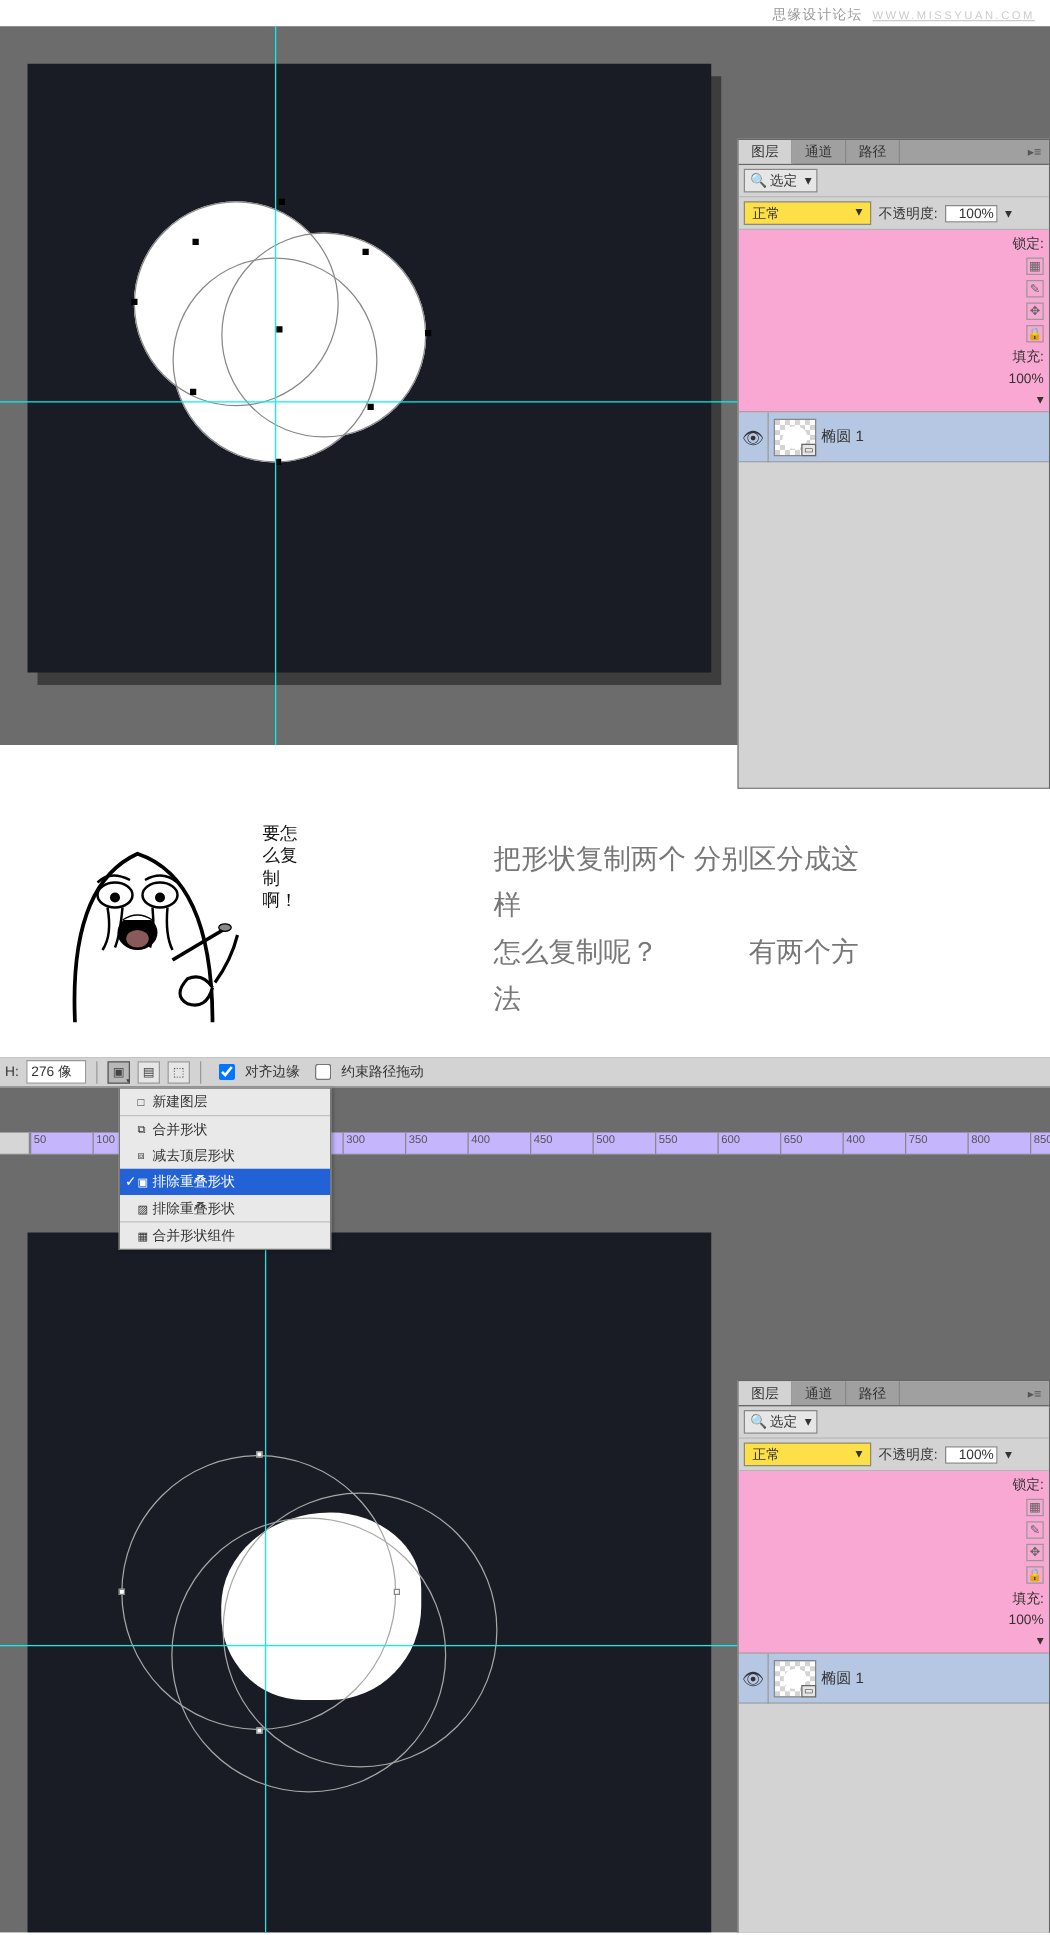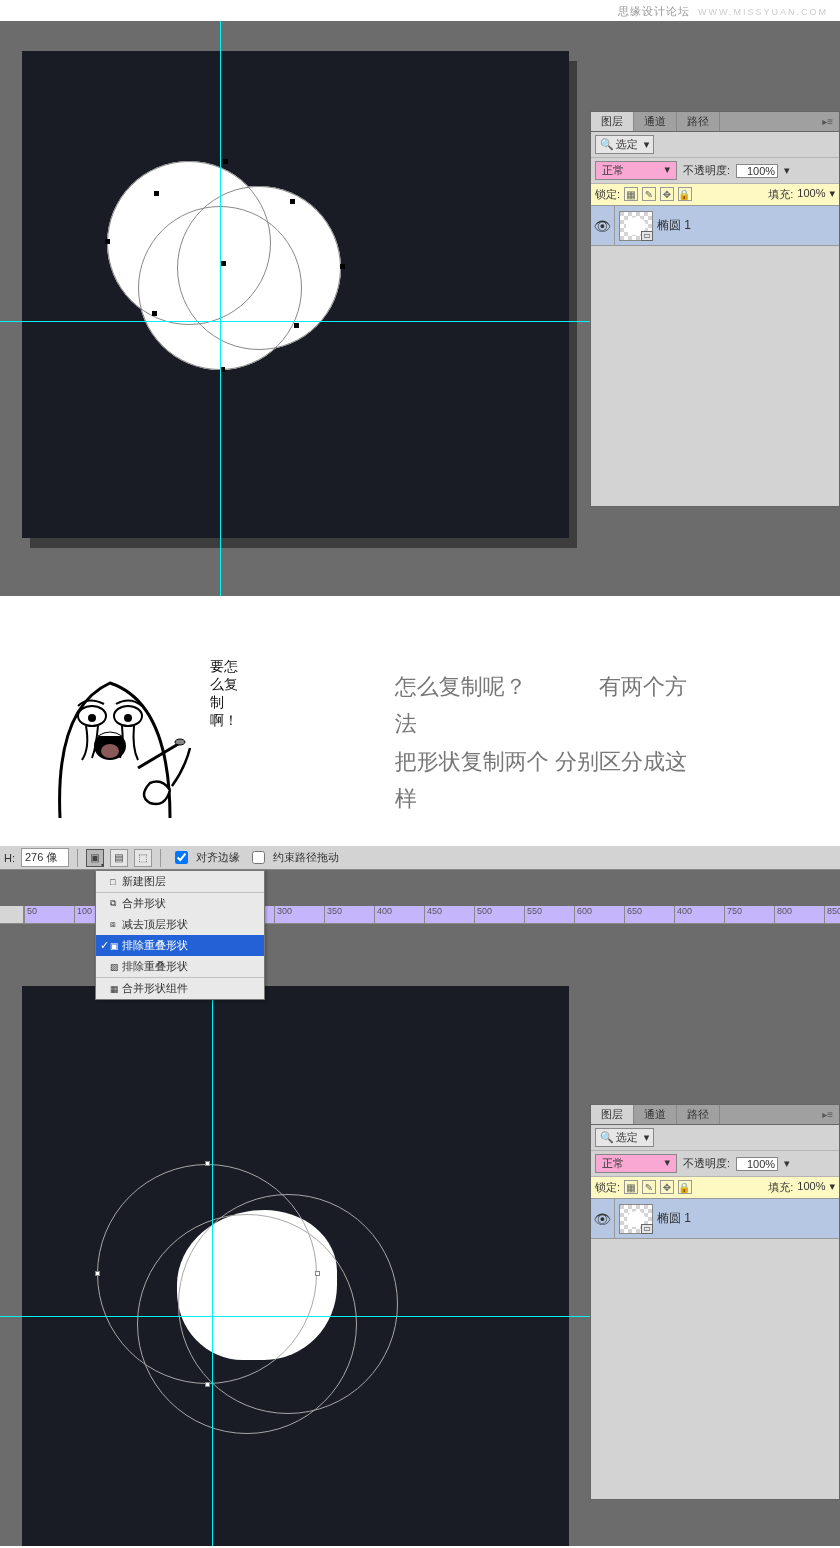--- a/index.html
+++ b/index.html
@@ -1,18 +1,18 @@
 <!DOCTYPE html>
 <html><head>
 <meta charset="utf-8">
 <style>
   * { box-sizing: border-box; margin: 0; padding: 0; }
   body { width: 840px; font-family: "Microsoft YaHei", sans-serif; font-size: 12px; background: #fff; color: #333; }
   .watermark { text-align: right; font-size: 11px; color: #999; padding: 4px 12px 2px; letter-spacing: 1px; }
-  .watermark .sub { color: #ccc; font-size: 9px; margin-left: 4px; letter-spacing: 2px; }
+  .watermark .sub { color: #ccc; font-size: 9px; margin-left: 4px; letter-spacing: 2px; text-decoration: underline; }
 
   
   .panel1 { position: relative; width: 840px; height: 575px; background: #6c6c6c; margin-bottom: 40px; border-top: 0px solid #000;}
   .doc-shadow { position: absolute; left: 30px; top: 40px; width: 547px; height: 487px; background: #3d3d3d; }
   .doc { position: absolute; left: 22px; top: 30px; width: 547px; height: 487px; background: #191c25; }
   .guide-v { position: absolute; top: 0; bottom: 0; width: 1px; background: #00f2f2; }
   .guide-h { position: absolute; left: 0; right: 0; height: 1px; background: #00f2f2; }
   .gv1 { left: 220px; top:0; height:575px; }
   .gh1 { top: 300px; left:0; width:100%; }
   .doc .clov {
@@ -30,23 +30,23 @@
   
   .layers { position: absolute; right: 0; top: 90px; width: 250px; border: 1px solid #666; background: #d3d3d3; }
   .tabs { background: #a0a0a0; border-bottom: 1px solid #666; height: 20px; display: flex; align-items: center; position: relative; }
   .tab { padding: 2px 10px; font-size: 11px; color: #333; border-right: 1px solid #888; }
   .tab.active { background: #d3d3d3; }
   .tabs .menu-chev { position:absolute; right: 6px; font-size: 10px; color:#555; }
   .filter-row { background: #d3d3d3; padding: 3px 4px; display:flex; align-items:center; gap:4px; border-bottom: 1px solid #b4b4b4; }
   .filter-row .sel { display:flex; align-items:center; background:#e6e6e6; border: 1px solid #888; padding: 1px 4px; font-size: 11px; }
   .filter-row .mag { font-size: 11px; margin-right:2px;}
   .blend-row { background: #d3d3d3; display:flex; align-items:center; padding: 3px 4px; gap:6px; font-size: 11px; border-bottom: 1px solid #b4b4b4;}
-  .blend-row .dd { background:#f9a8d4; border:1px solid #888; padding: 1px 6px; width: 82px; display:flex; justify-content:space-between;gap:32px;}
+  .blend-row .dd { background:#fde047; border:1px solid #888; padding: 1px 6px; width: 102px; display:flex; justify-content:space-between;gap:32px;}
   .blend-row .pct { background:#fff; border:1px solid #888; width: 42px; padding: 0 2px; text-align:right; display:inline-block;}
-  .lock-row { background: #fef9c3; display:flex; align-items:flex-start; padding: 3px 4px; gap:4px; font-size: 11px; border-bottom:1px solid #999;}
+  .lock-row { background: #f9a8d4; display:flex; align-items:flex-end; padding: 3px 4px; gap:4px; font-size: 11px; border-bottom:1px solid #999;flex-direction:column;}
   .lock-row .ico { width:14px; height:14px; border:1px solid #999; display:inline-flex; align-items:center; justify-content:center; font-size:10px; color:#666;}
   .layer-row { background:#b5c7e3; display:flex; align-items:center; height:40px; border-bottom:1px solid #999; font-size: 12px; }
   .eye { width:24px; height:40px; display:flex; align-items:center; justify-content:center; border-right:1px solid #999; font-size:14px; color:#333;}
   .thumb { width:34px; height:30px; margin: 0 4px; border:1px solid #888; background: repeating-conic-gradient(#fff 0 25%, #d4d4d4 0 50%) 0 0/8px 8px; position:relative; display:flex; align-items:center; justify-content:center;}
   .thumb .mini { width:20px; height:18px; background:#fff; border-radius:50% 50% 50% 40%; }
   .mask-badge { position:absolute; right:-1px; bottom:-1px; width:12px; height:10px; background:#e6e6e6; border:1px solid #666; font-size:8px; display:flex; align-items:center; justify-content:center; }
   .layers .body { background:#d3d3d3; height: 260px; }
 
   
   .mid { width: 721px; height: 210px; position: relative; padding: 12px 20px 30px 20px; display:flex; }
@@ -180,26 +180,26 @@
       <ellipse cx="90" cy="98" rx="16" ry="14" fill="#000"></ellipse>
       <ellipse cx="90" cy="103" rx="9" ry="7" fill="#8a5a5a"></ellipse>
       <path d="M78 88 Q90 80 102 88" fill="#fff" stroke="#000" stroke-width="1"></path>
       <path d="M152 138 Q165 120 170 100 M150 142 Q145 160 130 155 Q118 148 130 135 Q142 130 150 142" fill="#fff" stroke="#000" stroke-width="2.5"></path>
       <line x1="118" y1="120" x2="160" y2="95" stroke="#000" stroke-width="3"></line>
       <ellipse cx="160" cy="94" rx="5" ry="3" fill="#888" stroke="#000"></ellipse>
     </svg>
     <div class="speech">要怎么复制啊！</div>
   </div>
   <div class="maintext">
+    <div>把形状复制两个 分别区分成这样</div>
     <div>
       <span>怎么复制呢？</span>
       <span style="display:inline-block; width:60px"></span>
       <span>有两个方法</span>
     </div>
-    <div>把形状复制两个 分别区分成这样</div>
   </div>
 </div>
 
 <div class="panel2">
   <div class="toolbar">
     <span class="lbl">H:</span>
     <span class="field">276 像</span>
     <span class="div"></span>
     <span class="ico active">▣<span style="position:absolute;right:-1px;bottom:-2px;font-size:6px">▾</span></span>
     <span class="ico">▤</span>

